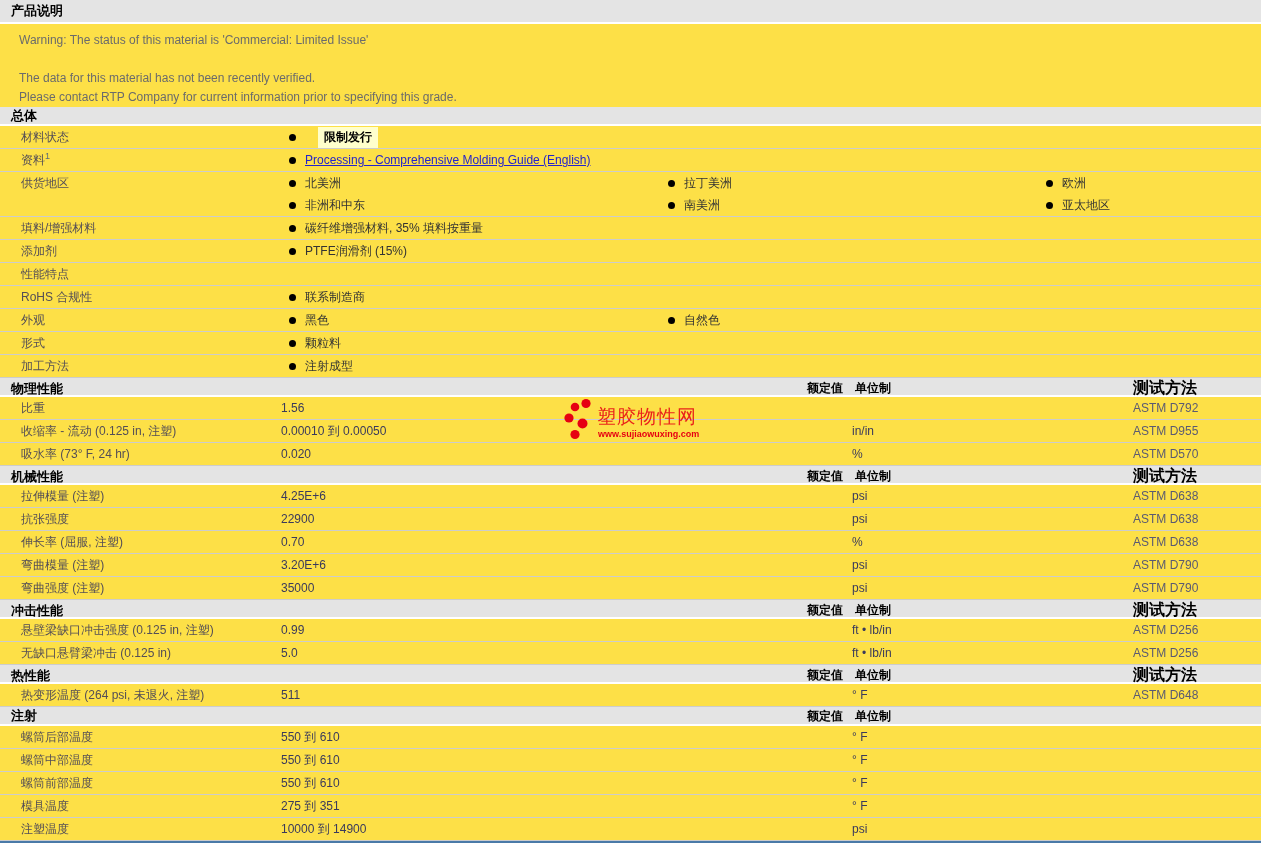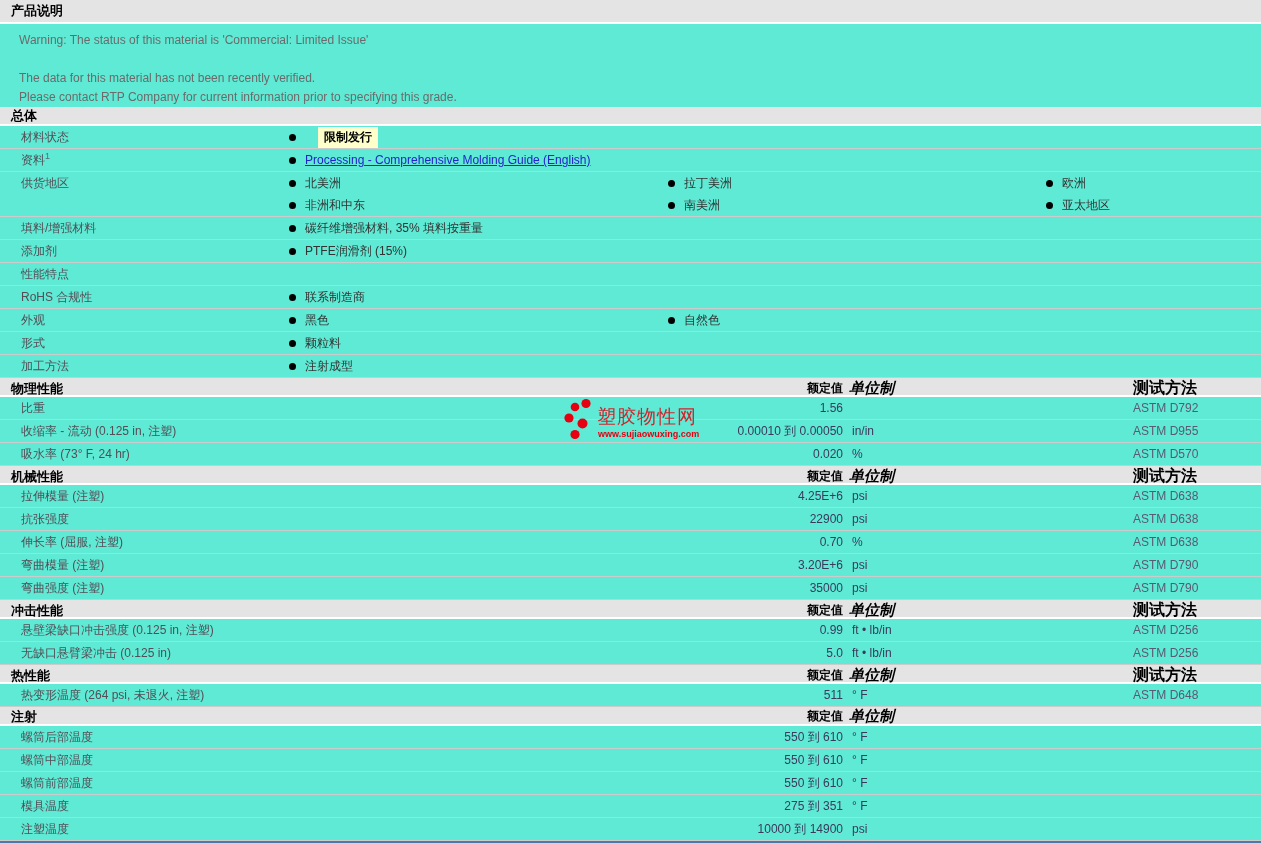--- a/index.html
+++ b/index.html
@@ -1,38 +1,38 @@
 <!DOCTYPE html>
 <html><head>
 <meta charset="utf-8">
 <style>
   html,body{margin:0;padding:0;background:#fff;}
   body{font-family:"Liberation Sans","DejaVu Sans",sans-serif;}
-  .page{width:1261px;position:relative;border-bottom:2px solid #4a7aa8;background:#5eead4;}
+  .page{width:1261px;position:relative;border-bottom:2px solid #4a7aa8;background:#fde047;}
 
   
   .sec{background:#e4e4e4;border-bottom:2px solid #fff;display:grid;
        grid-template-columns:281px 562px 290px 1fr;align-items:center;height:17px;}
   .sec.first{height:22px;}
   .sec .t{font-weight:bold;font-size:13px;color:#000;padding-left:11px;white-space:nowrap;}
   .sec .cv{font-weight:bold;font-size:12px;color:#000;text-align:right;white-space:nowrap;}
-  .sec .cu{font-weight:bold;font-size:15px;color:#000;padding-left:6px;white-space:nowrap;font-style:italic;}
+  .sec .cu{font-weight:bold;font-size:12px;color:#000;padding-left:12px;white-space:nowrap;}
   .sec .ct{font-weight:bold;font-size:16px;color:#000;white-space:nowrap;}
 
   
   .warn{font-size:12px;color:#6b6b6b;padding:7px 0 0 11px;margin-left:8px;}
   .warn .wl{height:19px;line-height:19px;}
   .warn .gap{height:19px;}
 
   
   .vrow{display:grid;grid-template-columns:281px 562px 290px 1fr;align-items:center;
         border-bottom:1px solid #ccc;min-height:22px;font-size:12px;}
   .lbl{padding-left:21px;color:#544e56;white-space:nowrap;}
   .lbl sup{font-size:9px;color:#5a6b7a;}
-  .val{text-align:right;color:#3a3a5c;white-space:nowrap;}
+  .val{color:#3a3a5c;white-space:nowrap;}
   .unit{padding-left:9px;color:#3a3a5c;white-space:nowrap;}
   .test{color:#5a5a72;white-space:nowrap;}
 
   
   .brow{border-bottom:1px solid #ccc;}
   .bline{display:grid;grid-template-columns:281px 379px 378px 1fr;align-items:center;
          min-height:22px;font-size:12px;}
   .bcell{display:flex;align-items:center;padding-left:8px;color:#333;white-space:nowrap;}
   .dot{width:7px;height:7px;border-radius:50%;background:#000;margin-right:9px;flex:none;}
   .hl{background:#ffffcc;font-weight:bold;color:#000;padding:2px 6px;margin-left:13px;}

